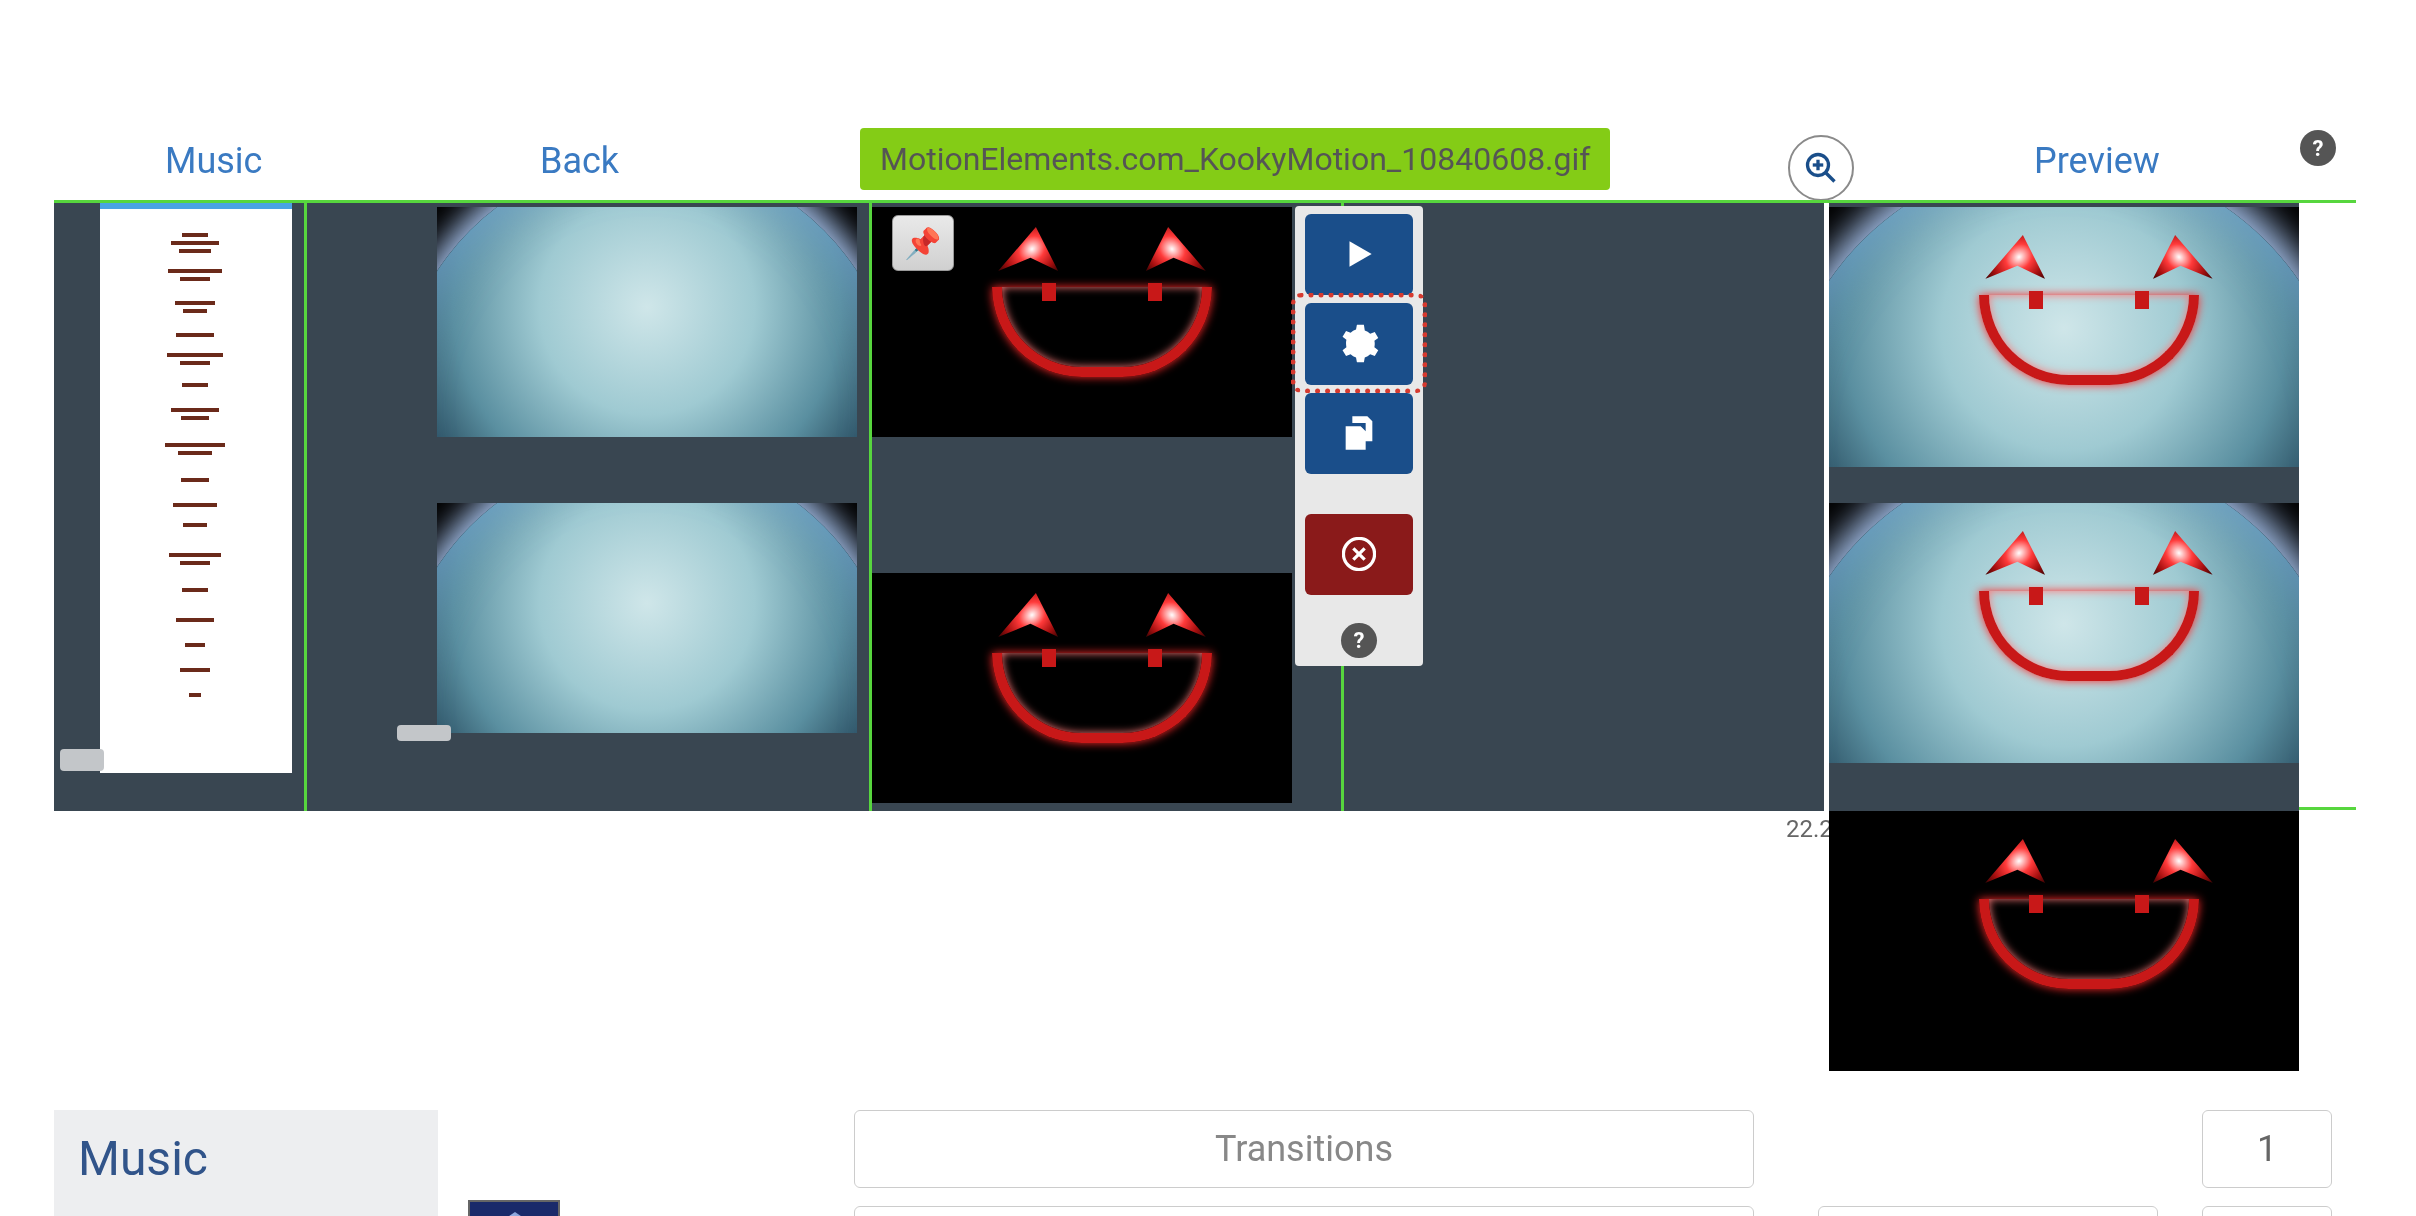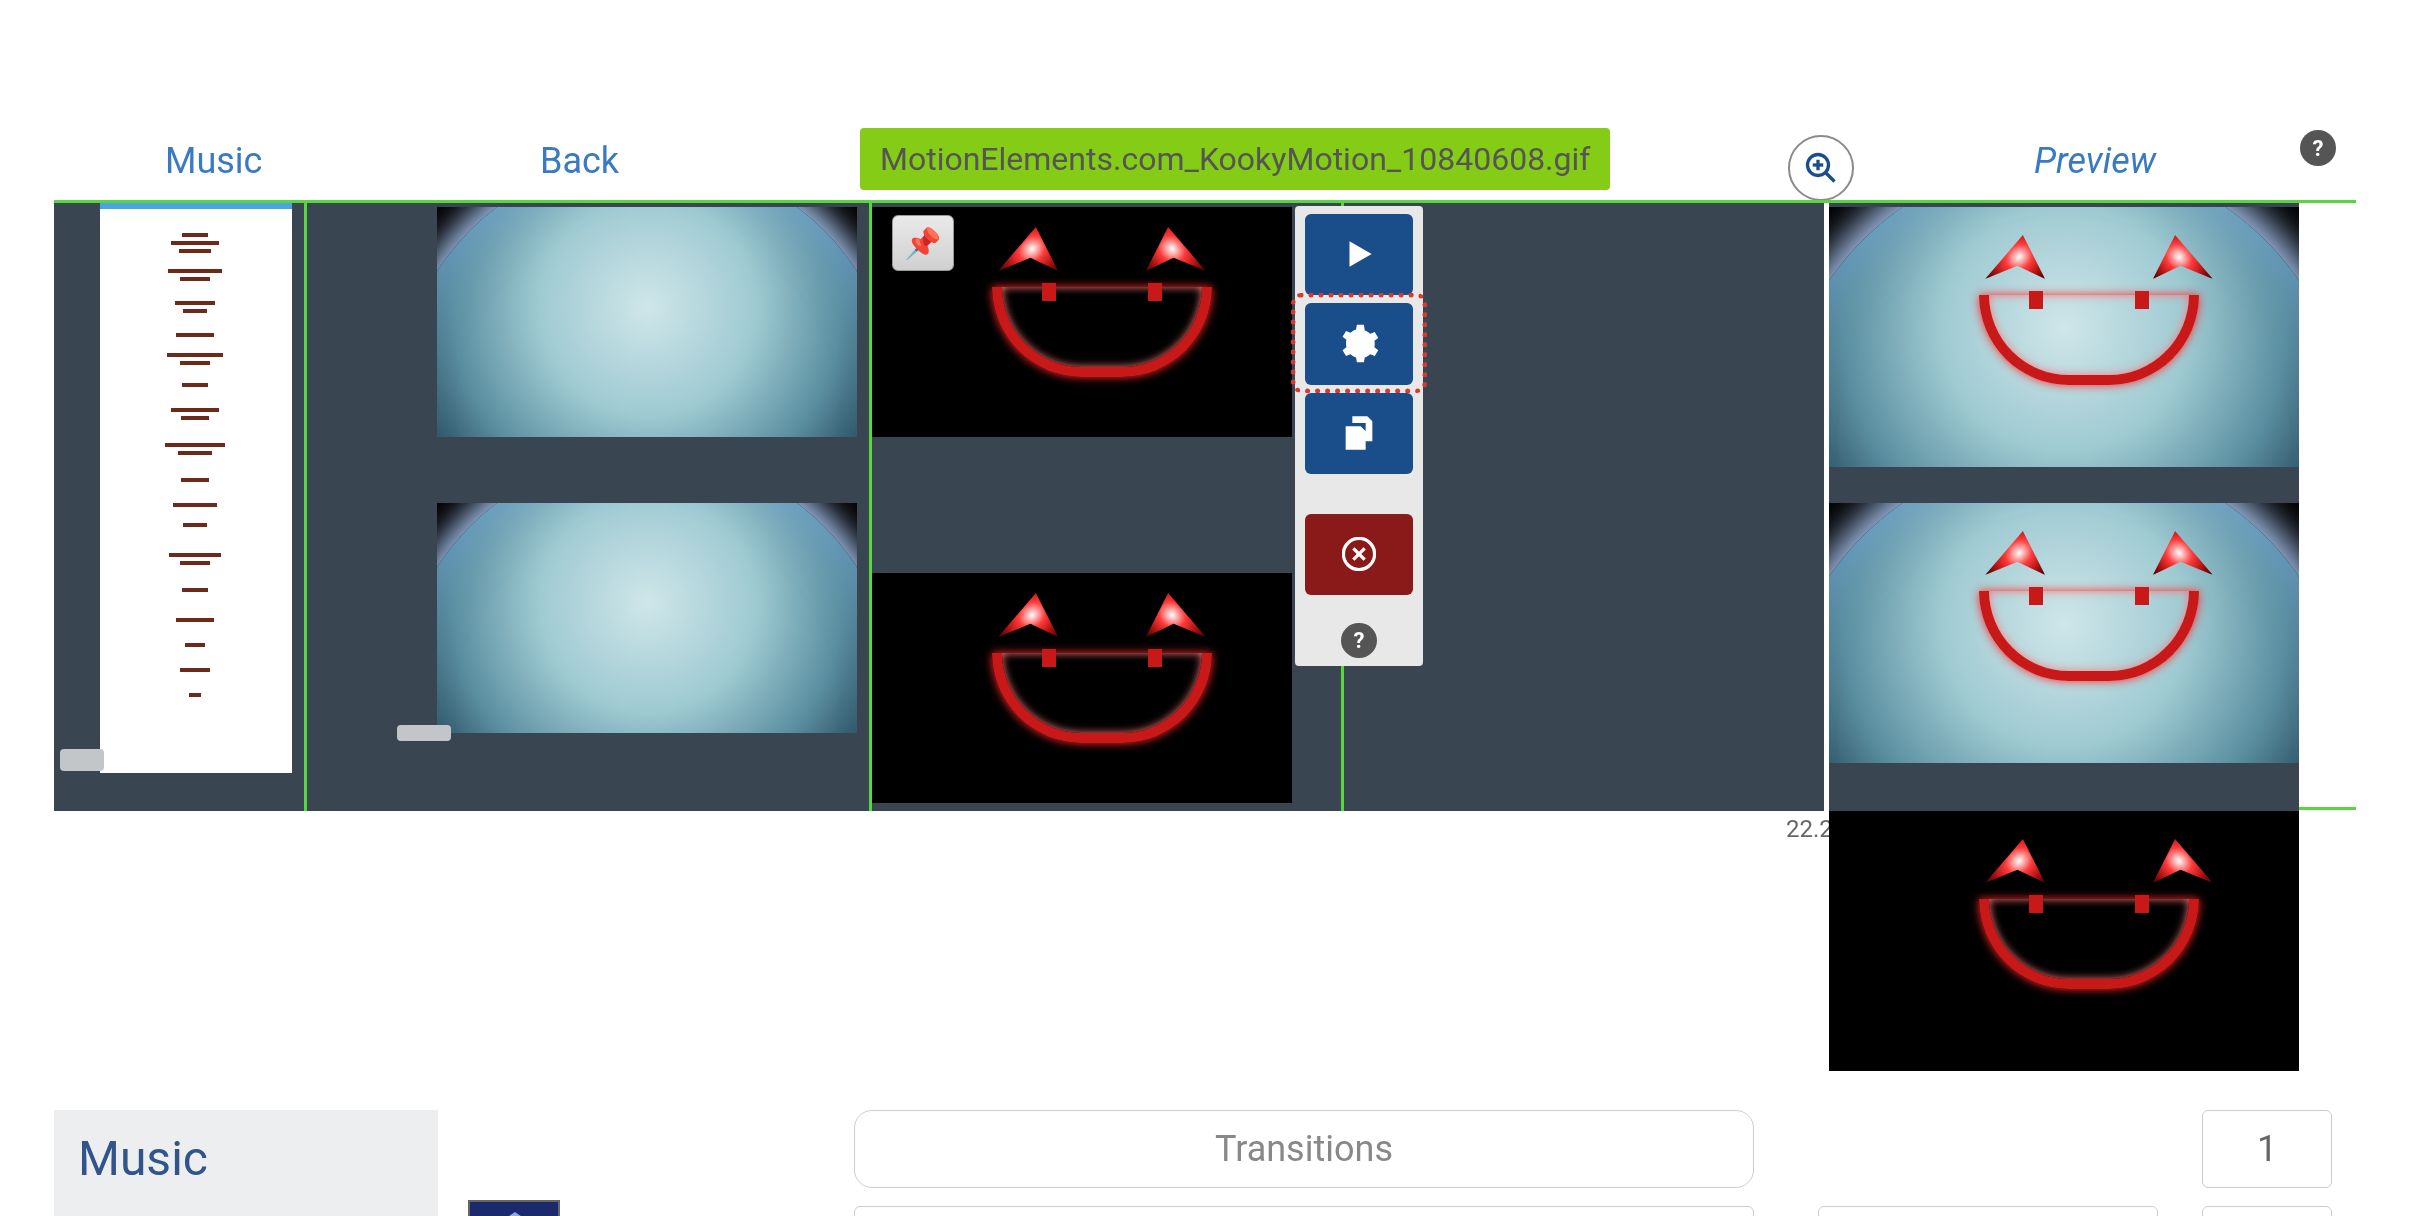--- a/index.html
+++ b/index.html
@@ -64,21 +64,21 @@
 .preview-thumb.p0 { top: 4px; }
 .preview-thumb.p1 { top: 300px; }
 .preview-thumb.p2 { top: 608px; }
 .prev-earth { position:absolute; left:-50px; bottom:-260px; width:570px; height:570px; border-radius:50%; background: radial-gradient(circle at 50% 30%, #cfe6e9 0%, #9fcad2 25%, #5a8fa0 45%, #26495c 60%, #000 72%); box-shadow: 0 0 40px 10px rgba(120,170,220,0.6) inset, 0 -8px 34px 8px rgba(180,210,255,0.9); }
 .prev-face { position:absolute; left:160px; top:28px; width:220px; height:170px; }
 
 .bottom-row { position:absolute; left:54px; top:1110px; width:2302px; height:106px; }
 .section-label { position:absolute; left:0; width:384px; padding: 20px 24px; font-size:48px; color:#31548a; background:#edeef0; }
 .section-label.music-row { top:0; }
 .section-label.back-row { top:90px; }
-.transitions-bar { position:absolute; left:800px; top:0; width:900px; height:78px; border:1px solid #ccc; border-radius:18px; display:flex; align-items:center; justify-content:center; font-size:36px; color:#888; }
+.transitions-bar { position:absolute; left:800px; top:0; width:900px; height:78px; border:1px solid #ccc; border-radius:6px; display:flex; align-items:center; justify-content:center; font-size:36px; color:#888; }
 .count-box { position:absolute; left:2148px; top:0; width:130px; height:78px; border:1px solid #ccc; border-radius:6px; display:flex; align-items:center; justify-content:center; font-size:36px; color:#666; }
 .butterfly-thumb { position:absolute; left:414px; top:90px; width:92px; height:68px; background:#1a2a6a; border:2px solid #666; }
 .butterfly-thumb::before { content:""; position:absolute; left:20px; top:10px; width:50px; height:45px; background: radial-gradient(circle at 30% 40%, #bfd4ff, #4a6ab0); clip-path: polygon(50% 0, 90% 30%, 80% 90%, 50% 70%, 20% 90%, 10% 30%); }
 .bar-empty { position:absolute; border:1px solid #ccc; border-radius:6px; height:48px; }
 
 svg { display:block; }
 </style>
 </head>
 <body>
 
@@ -88,21 +88,21 @@
   <div class="header-label" style="left:540px; top:140px;">Back</div>
   <div class="filename-tag">MotionElements.com_KookyMotion_10840608.gif</div>
   <div class="zoom-btn">
     <svg width="36" height="36" viewBox="0 0 24 24" fill="none" stroke="#1a4e8a" stroke-width="2.2">
         <circle cx="10" cy="10" r="7"></circle>
         <line x1="15" y1="15" x2="21" y2="21"></line>
         <line x1="10" y1="6.5" x2="10" y2="13.5"></line>
         <line x1="6.5" y1="10" x2="13.5" y2="10"></line>
       </svg>
   </div>
-  <div class="header-label" style="left:2034px; top:140px;font-style:italic;">Preview</div>
+  <div class="header-label" style="left:2034px; top:140px;">Preview</div>
   <div class="help-top">
       <span>?</span>
     </div>
 
   <div class="timeline">
 
     <div class="col col-music">
       <div class="waveform-holder">
         <div class="waveform">
           <div class="wf-bar" style="top:10px; width:26px; left:67px;"></div>

